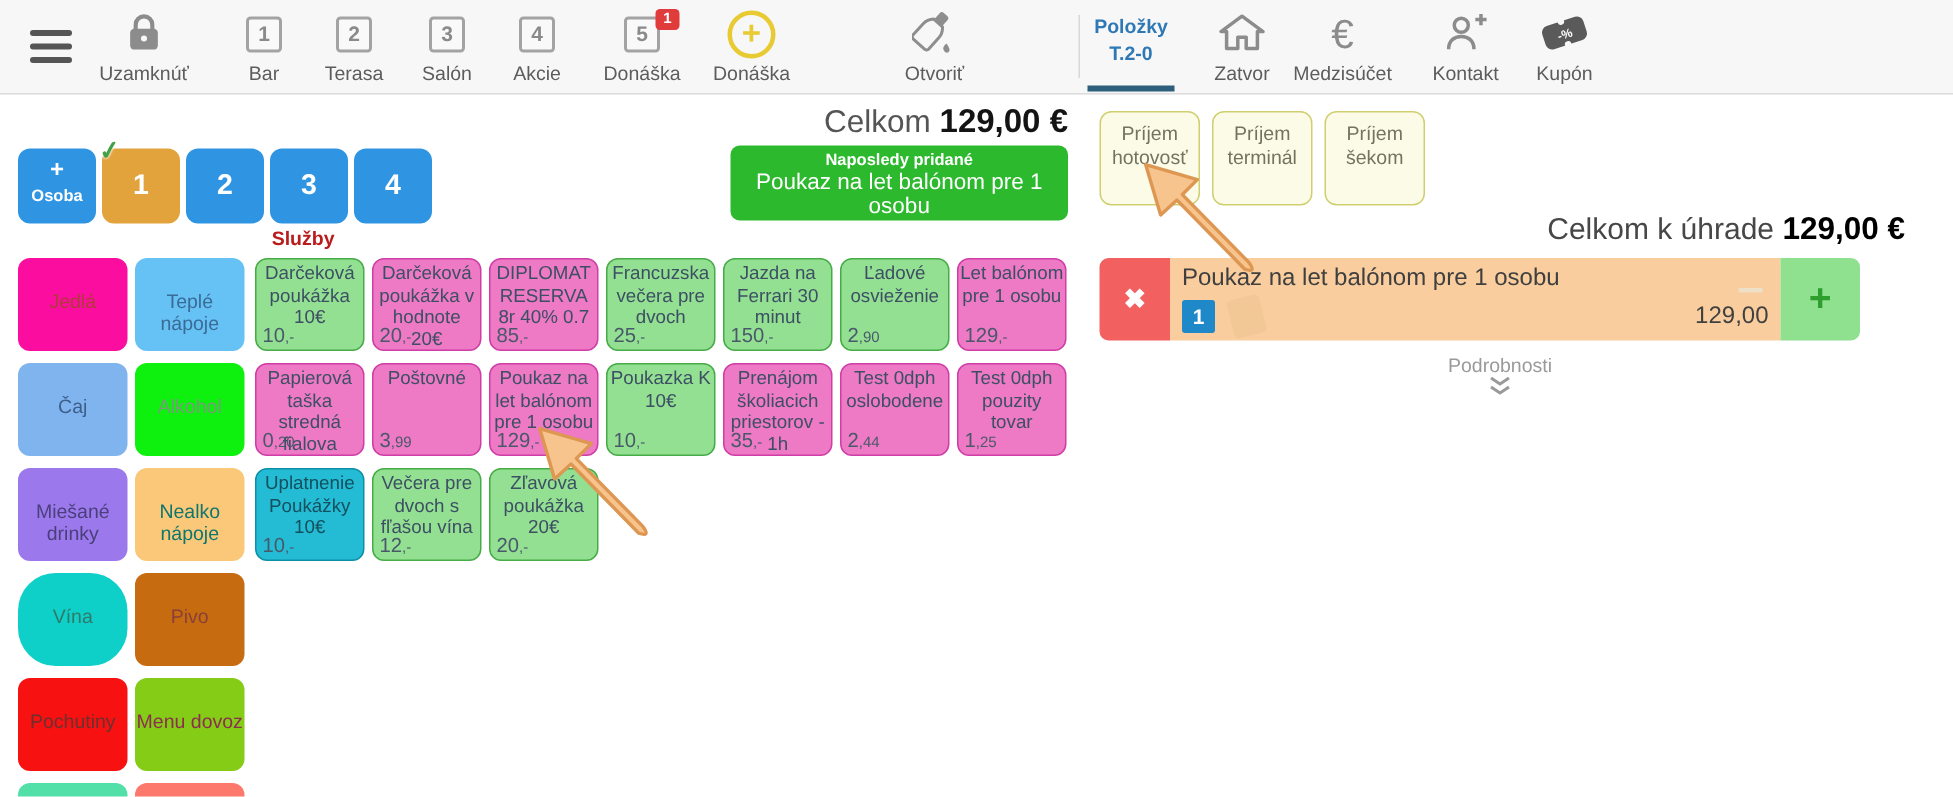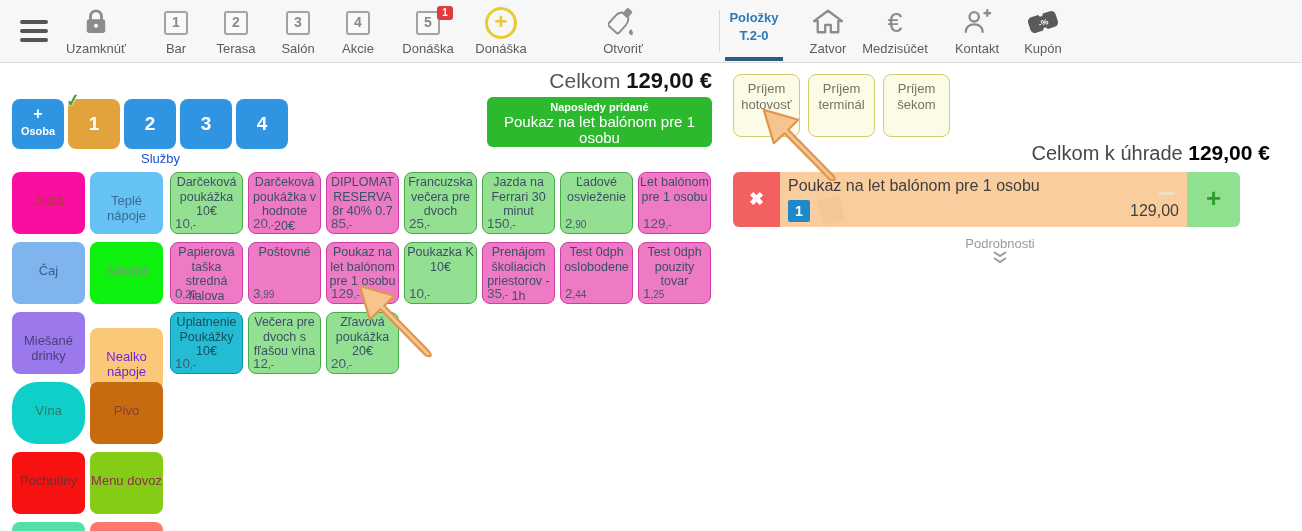--- a/index.html
+++ b/index.html
@@ -37,21 +37,21 @@
   
   .pbtn{position:absolute;top:99px;width:52px;height:50px;border-radius:8px;background:#2f95e3;color:#fff;
         text-align:center;font-weight:bold;cursor:pointer;}
   .pbtn.num{font-size:19px;line-height:50px;}
   .pbtn.sel{background:#e2a33c;}
   .pbtn .plus{font-size:16px;margin-top:7px;line-height:16px;}
   .pbtn .plbl{font-size:11px;margin-top:3px;}
   .pcheck{position:absolute;left:66px;top:90px;font-size:17px;font-weight:bold;color:#44a044;
           text-shadow:0 0 2px #fff,0 0 2px #fff;transform:rotate(-8deg);z-index:5;}
 
-  .group-label{position:absolute;left:141px;top:151px;width:82px;text-align:left;font-size:13px;color:#1d4ed8;}
+  .group-label{position:absolute;left:141px;top:151px;width:82px;text-align:right;font-size:13px;color:#b91c1c;font-weight:bold;}
 
   
   .btn{position:absolute;width:73px;height:62px;border-radius:8px;overflow:hidden;box-sizing:border-box;cursor:pointer;}
   .cat{padding-top:21px;text-align:center;font-size:13px;line-height:15px;}
   .prod{border:1.5px solid;}
   .prod .nm{position:absolute;top:2px;left:1px;right:1px;text-align:center;font-size:12.5px;line-height:14.5px;color:#3d4f63;}
   .prod .pr{position:absolute;left:4px;bottom:2px;font-size:13.5px;color:#49596a;z-index:2;}
   .prod .pr .d{font-size:10px;}
   .prod.green{background:#93e093;border-color:#47ab47;}
   .prod.pink{background:#ee79c5;border-color:#cf3da6;}
@@ -236,21 +236,21 @@
 <div class="pbtn num" style="left:180px;">3</div>
 <div class="pbtn num" style="left:236px;">4</div>
 
 <div class="group-label">Služby</div>
 
 <div class="btn cat" style="left:12px;top:172px;background:#fb0da0;color:#b03a3a;">Jedlá</div>
 <div class="btn cat" style="left:90px;top:172px;background:#66c2f5;color:#3a6b96;">Teplé nápoje</div>
 <div class="btn cat" style="left:12px;top:242px;background:#7fb4ef;color:#3d5f8a;">Čaj</div>
 <div class="btn cat" style="left:90px;top:242px;background:#0ef00e;color:#7a9a7a;">Alkohol</div>
 <div class="btn cat" style="left:12px;top:312px;background:#9b79ec;color:#4a3f7a;">Miešané drinky</div>
-<div class="btn cat" style="left:90px;top:328px;background:#fac878;color:#6d28d9;">Nealko nápoje</div>
+<div class="btn cat" style="left:90px;top:312px;background:#fac878;color:#0f766e;">Nealko nápoje</div>
 <div class="btn cat" style="left:12px;top:382px;background:#0fd0c8;color:#2f7a6a;border-radius:25px;">Vína</div>
 <div class="btn cat" style="left:90px;top:382px;background:#c66b10;color:#8a4038;">Pivo</div>
 <div class="btn cat" style="left:12px;top:452px;background:#f81111;color:#6b3030;">Pochutiny</div>
 <div class="btn cat" style="left:90px;top:452px;background:#84cc16;color:#8b2f4f;">Menu dovoz</div>
 <div class="btn cat" style="left:12px;top:522px;background:#52dfa8;"></div>
 <div class="btn cat" style="left:90px;top:522px;background:#fc796b;"></div>
 
 <div class="btn prod green" style="left:170px;top:172px;">
   <div class="nm">Darčeková poukážka 10€</div>
   <div class="pr"><span>10</span><span class="d">,-</span></div>

